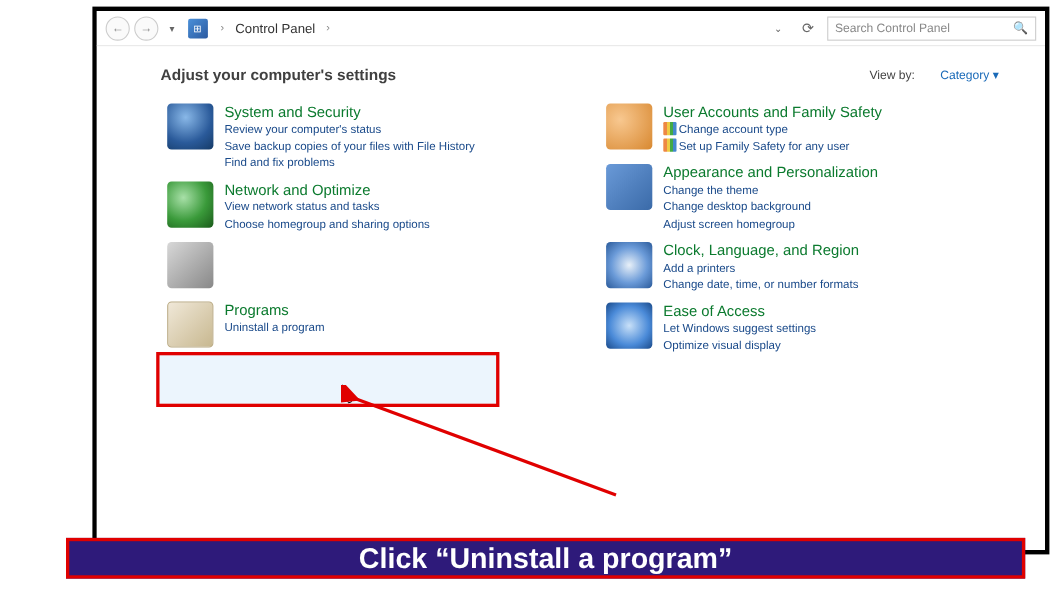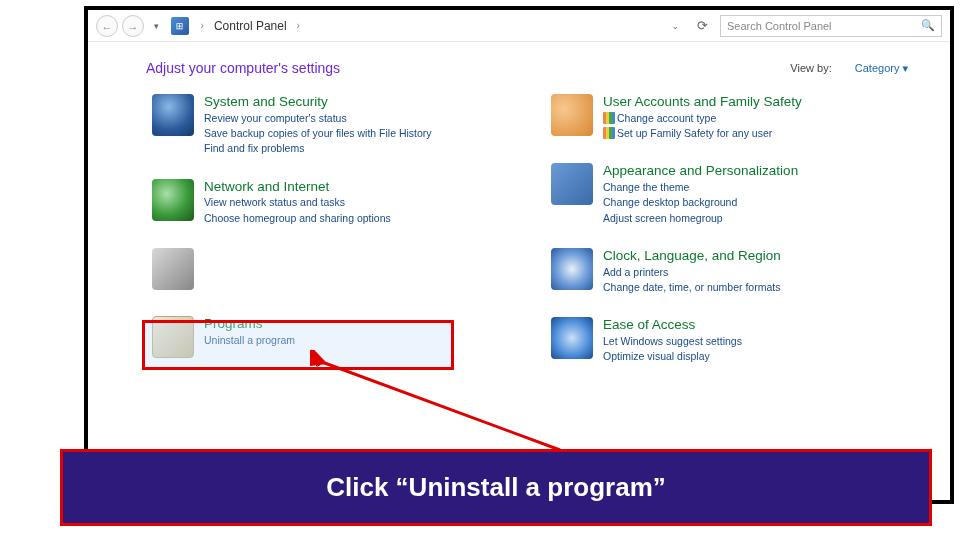--- a/index.html
+++ b/index.html
@@ -7,37 +7,37 @@
 .outer-border{position:absolute;top:6px;left:84px;width:870px;height:498px;border:4px solid #000;background:#fff}
 .window{position:absolute;top:0;left:0;right:0;bottom:0;background:#fff}
 .toolbar{height:32px;display:flex;align-items:center;padding:2px 8px;border-bottom:1px solid #e8e8e8;gap:4px}
 .nav-btn{width:22px;height:22px;border:1px solid #ccc;border-radius:50%;display:flex;align-items:center;justify-content:center;color:#888;font-size:11px;background:#fafafa}
 .dropdown-arrow{color:#666;font-size:9px;padding:0 6px}
 .cp-icon{width:18px;height:18px;background:linear-gradient(135deg,#4a90d9,#2c5aa0);border-radius:2px;margin:0 2px;display:flex;align-items:center;justify-content:center;color:#fff;font-size:9px}
 .crumb-sep{color:#888;font-size:10px;padding:0 6px}
 .breadcrumb-text{font-size:12px;color:#333}
 .spacer{flex:1}
 .refresh-btn{padding:0 8px;color:#666;font-size:13px}
-.search-box{width:222px;height:22px;border:1px solid #ccc;display:flex;align-items:center;padding:0 6px;font-size:11px;color:#888;justify-content:space-between}
+.search-box{width:190px;height:22px;border:1px solid #ccc;display:flex;align-items:center;padding:0 6px;font-size:11px;color:#888;justify-content:space-between}
 .content{padding:18px 42px 10px 58px}
 .heading-row{display:flex;justify-content:space-between;align-items:center;margin-bottom:14px}
-.main-heading{color:#6d28d9;font-size:14px;font-weight:400}
+.main-heading{color:#404040;font-size:14px;font-weight:700}
 .view-by{font-size:11px;color:#444}
 .view-by .cat{color:#1a6ab8;margin-left:20px}
 .columns{display:flex;gap:36px}
-.col{flex:1;display:flex;flex-direction:column;gap:14px}
+.col{flex:1;display:flex;flex-direction:column;gap:0}
 .category{display:flex;gap:10px;padding:4px 6px;align-items:flex-start}
 .cat-icon{width:42px;height:42px;flex-shrink:0;border-radius:4px}
 .cat-body{display:flex;flex-direction:column;gap:0}
 .cat-title{color:#0b7a2e;font-size:13.5px;font-weight:400;line-height:1.25}
 .cat-link{color:#1a4a8a;font-size:10.5px;line-height:1.45;cursor:pointer}
 .sub-icon{display:inline-block;width:12px;height:12px;vertical-align:-2px;margin-right:2px}
 .highlight-box{position:absolute;border:3px solid #e00000;background:rgba(200,225,250,0.35);pointer-events:none}
 .cursor{position:absolute;width:18px;height:22px;pointer-events:none}
-.callout-box{position:absolute;left:60px;right:28px;bottom:14px;background:#2e1a7a;border:3px solid #e00000;padding:20px 10px;text-align:center}
+.callout-box{position:absolute;left:60px;right:28px;bottom:14px;background:#2e1a7a;border:3px solid #e00000;padding:0 10px;text-align:center}
 .callout-text{color:#fff;font-size:26px;font-weight:700}
 .arrow-svg{position:absolute;pointer-events:none}
 
 .ic-shield{background:radial-gradient(circle at 40% 30%,#89b8e8,#2a5a9a 60%,#153a66)}
 .ic-net{background:radial-gradient(circle at 35% 35%,#a8e0a8,#3a9a3a 55%,#1a5a1a)}
 .ic-hw{background:linear-gradient(135deg,#d8d8d8,#888);position:relative}
 .ic-prog{background:linear-gradient(135deg,#f0e8d8,#c8b890);border:1px solid #b8a880}
 .ic-users{background:radial-gradient(circle at 30% 35%,#f8c890,#d88830);position:relative}
 .ic-appear{background:linear-gradient(135deg,#6a9ad8,#3a6aa8);position:relative}
 .ic-clock{background:radial-gradient(circle at 50% 50%,#e8f0f8,#6a9ad8 55%,#2a5a9a)}
@@ -86,21 +86,21 @@
             <a class="cat-title">System and Security</a>
             <a class="cat-link">Review your computer's status</a>
             <a class="cat-link">Save backup copies of your files with File History</a>
             <a class="cat-link">Find and fix problems</a>
           </div>
         </div>
 
         <div class="category">
           <div class="cat-icon ic-net"></div>
           <div class="cat-body">
-            <a class="cat-title">Network and Internet</a>
+            <a class="cat-title">Network and Optimize</a>
             <a class="cat-link">View network status and tasks</a>
             <a class="cat-link">Choose homegroup and sharing options</a>
           </div>
         </div>
 
         <div class="category">
           <div class="cat-icon ic-hw"></div>
         </div>
 
         <div class="category" style="padding:8px 6px 12px">

